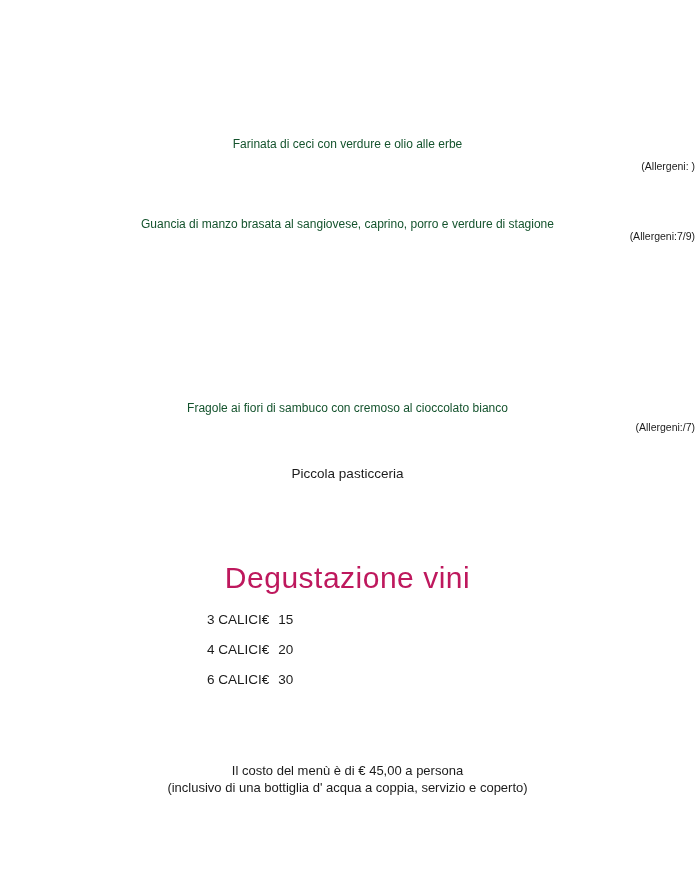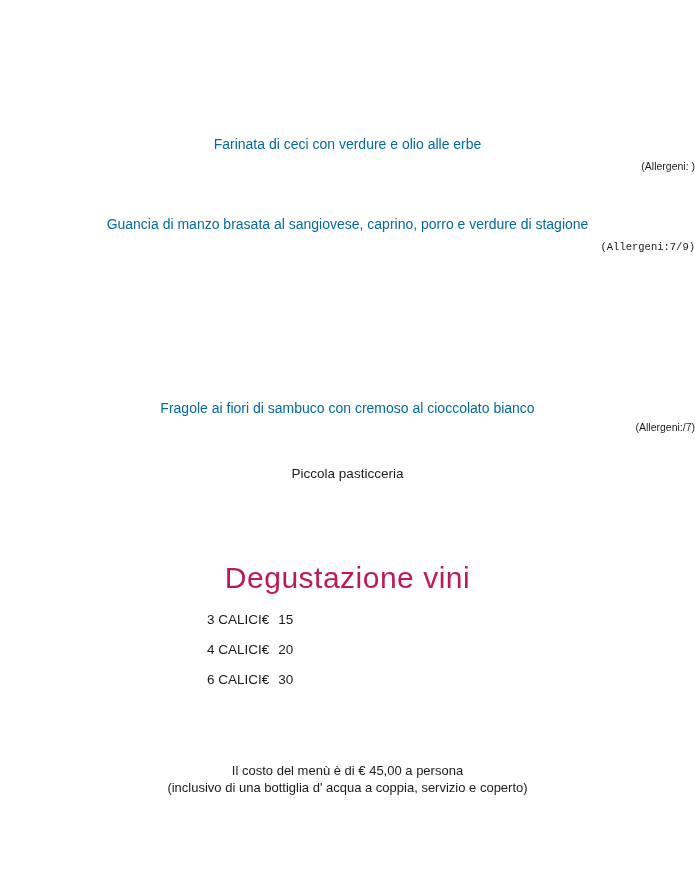--- a/index.html
+++ b/index.html
@@ -9,34 +9,34 @@
     width: 695px;
     height: 880px;
     margin: 0 auto;
     background: #ffffff;
     font-family: "Liberation Sans", "DejaVu Sans", sans-serif;
     color: #1b1b1b;
     overflow: hidden;
   }
   .abs { position: absolute; left: 0; width: 100%; text-align: center; }
   .course-name {
-    font-size: 14px;
+    font-size: 12px;
     line-height: 16px;
-    color: #0369a1;
+    color: #14532d;
   }
   .allergens {
     font-size: 10.5px;
     line-height: 13px;
     color: #1b1b1b;
     text-align: right;
   }
   .course-farinata   { top: 136px; }
   .allergens-farinata{ top: 160px; }
   .course-guancia    { top: 216px; }
-  .allergens-guancia { top: 241px; font-family: Liberation Mono, monospace; }
+  .allergens-guancia { top: 230px; }
   .course-fragole    { top: 400px; }
   .allergens-fragole { top: 421px; }
   .pasticceria       { top: 466px; font-size: 13.5px; line-height: 16px; }
   .wine-title {
     top: 560px;
     font-size: 30px;
     line-height: 36px;
     font-weight: 400;
     color: #be185d;
     letter-spacing: 0.5px;

